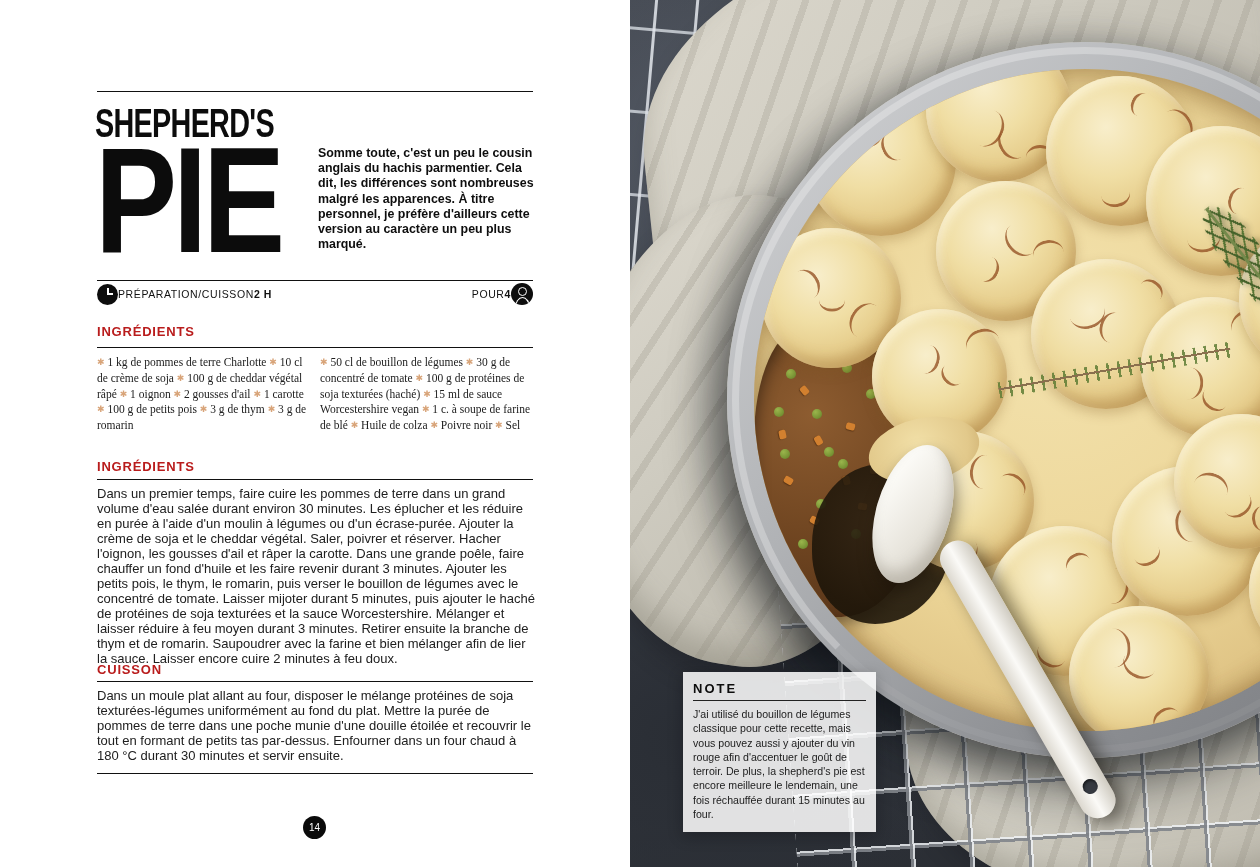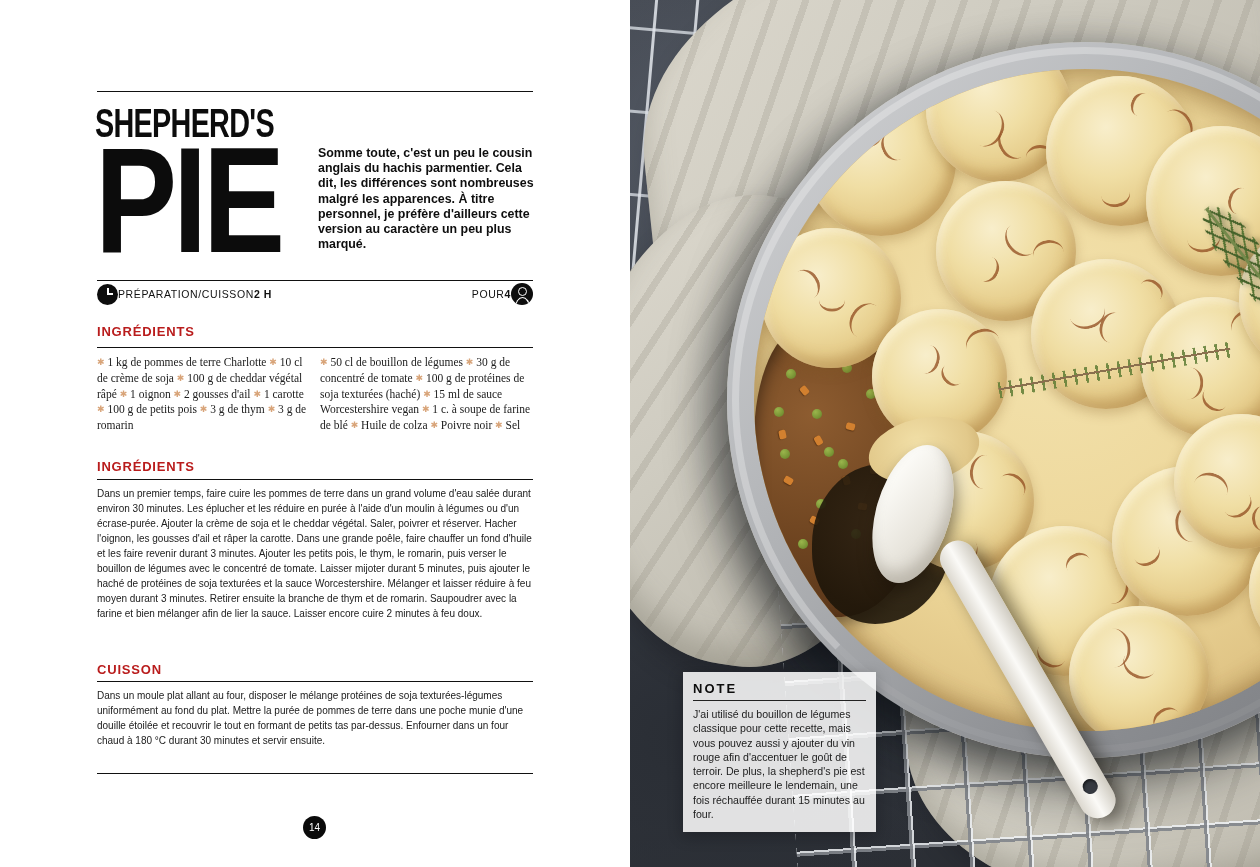--- a/index.html
+++ b/index.html
@@ -19,21 +19,21 @@
   .infobar .grp{display:flex;align-items:center;font-size:10.5px;letter-spacing:.6px;color:#111;}
   .clock-icon{width:21px;height:21px;border-radius:50%;background:#0d0d0d;position:relative;flex:0 0 auto;}
   .clock-icon::before{content:"";position:absolute;left:9.5px;top:4.5px;width:2px;height:7px;background:#fff;}
   .clock-icon::after{content:"";position:absolute;left:10px;top:9.5px;width:6px;height:2px;background:#fff;}
   .person-icon{width:22px;height:22px;border-radius:50%;background:#0d0d0d;position:relative;overflow:hidden;flex:0 0 auto;}
   .person-icon::before{content:"";position:absolute;left:6.5px;top:3.5px;width:7px;height:7px;border:1.5px solid #fff;border-radius:50%;}
   .person-icon::after{content:"";position:absolute;left:3.5px;top:13.5px;width:13px;height:9px;border:1.5px solid #fff;border-radius:50% 50% 0 0/100% 100% 0 0;}
   .bold{font-weight:bold;}
 
   .h-sec{position:absolute;left:97px;font-weight:bold;font-size:13px;letter-spacing:.8px;color:#b91c1c;}
-  .body-txt{position:absolute;left:97px;width:438px;font-size:10px;line-height:15px;color:#202020;}
+  .body-txt{position:absolute;left:97px;width:438px;font-size:13px;line-height:15px;color:#202020;}
 
   .ingcol{position:absolute;top:355px;font-size:11.5px;line-height:14.8px;color:#202020;font-family:Liberation Serif, serif;}
   .ingcol .bullet{font-size:9px;position:relative;top:-1px;}
   .pageno{left:303px;top:816px;width:23px;height:23px;border-radius:50%;background:#0a0a0a;color:#fff;
           font-size:10px;display:flex;align-items:center;justify-content:center;}
 
   
   .photo{left:630px;top:0;width:630px;height:867px;overflow:hidden;
          background:radial-gradient(ellipse 300px 260px at 12% 18%,#555b66 0%,rgba(85,91,102,0) 70%),
                     radial-gradient(ellipse 420px 380px at 8% 85%,#2a2e35 0%,rgba(42,46,53,0) 70%),

